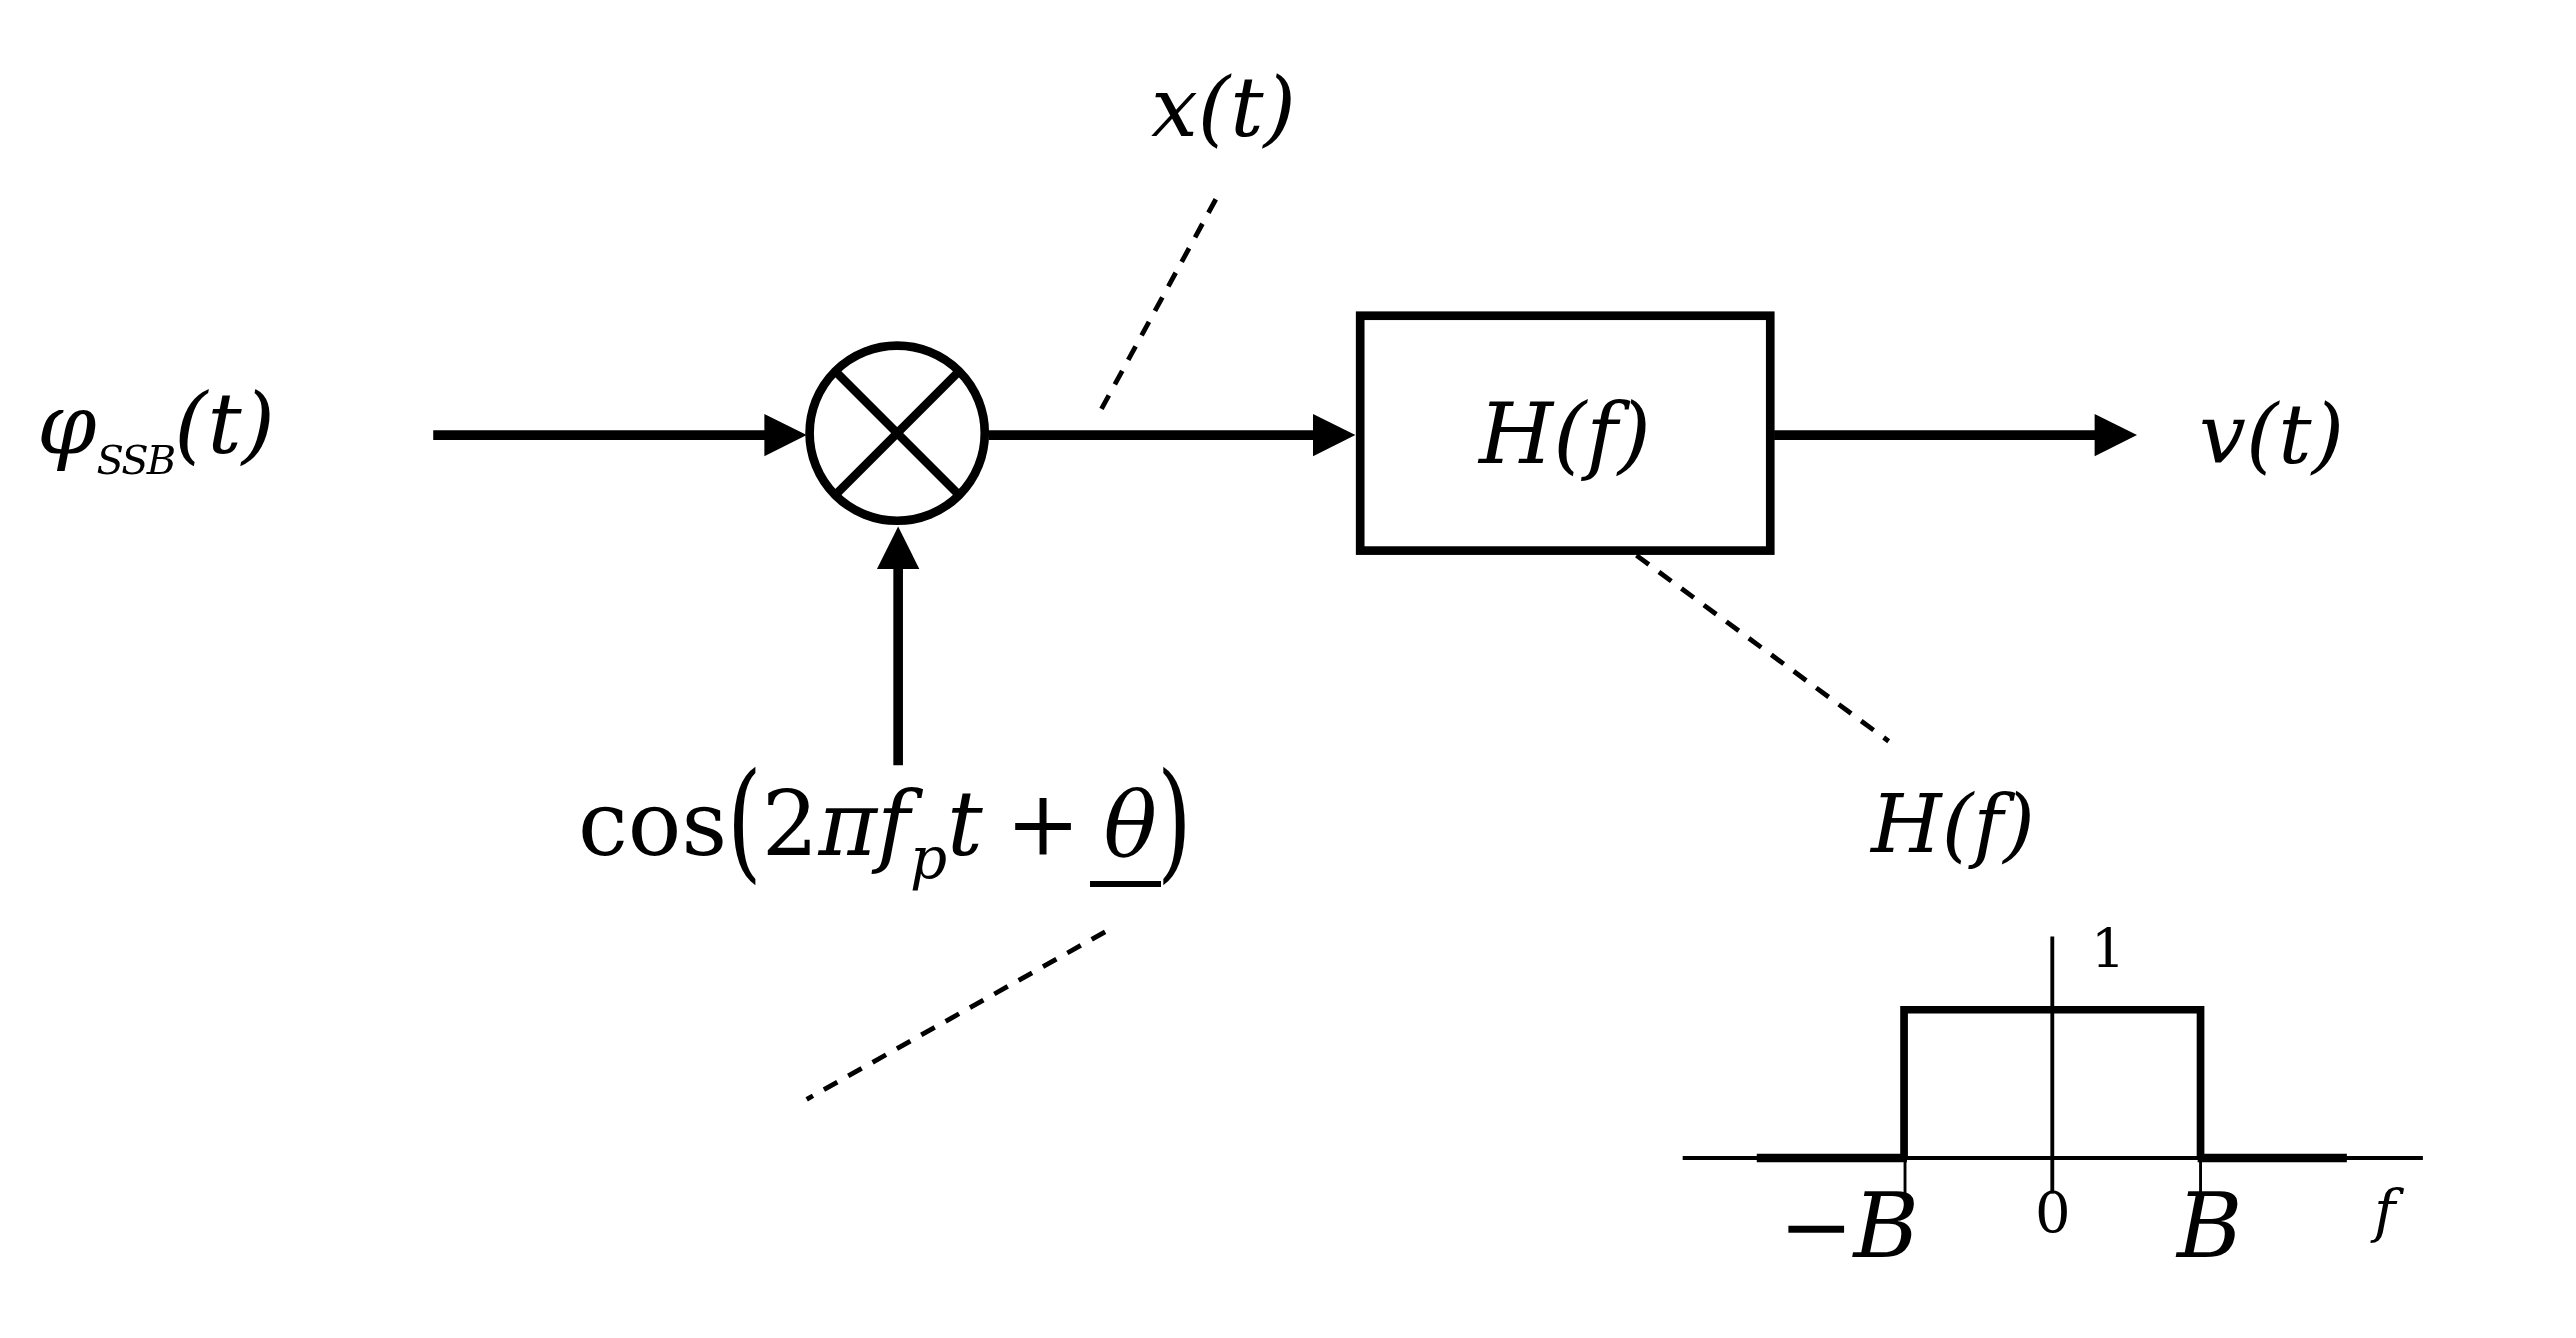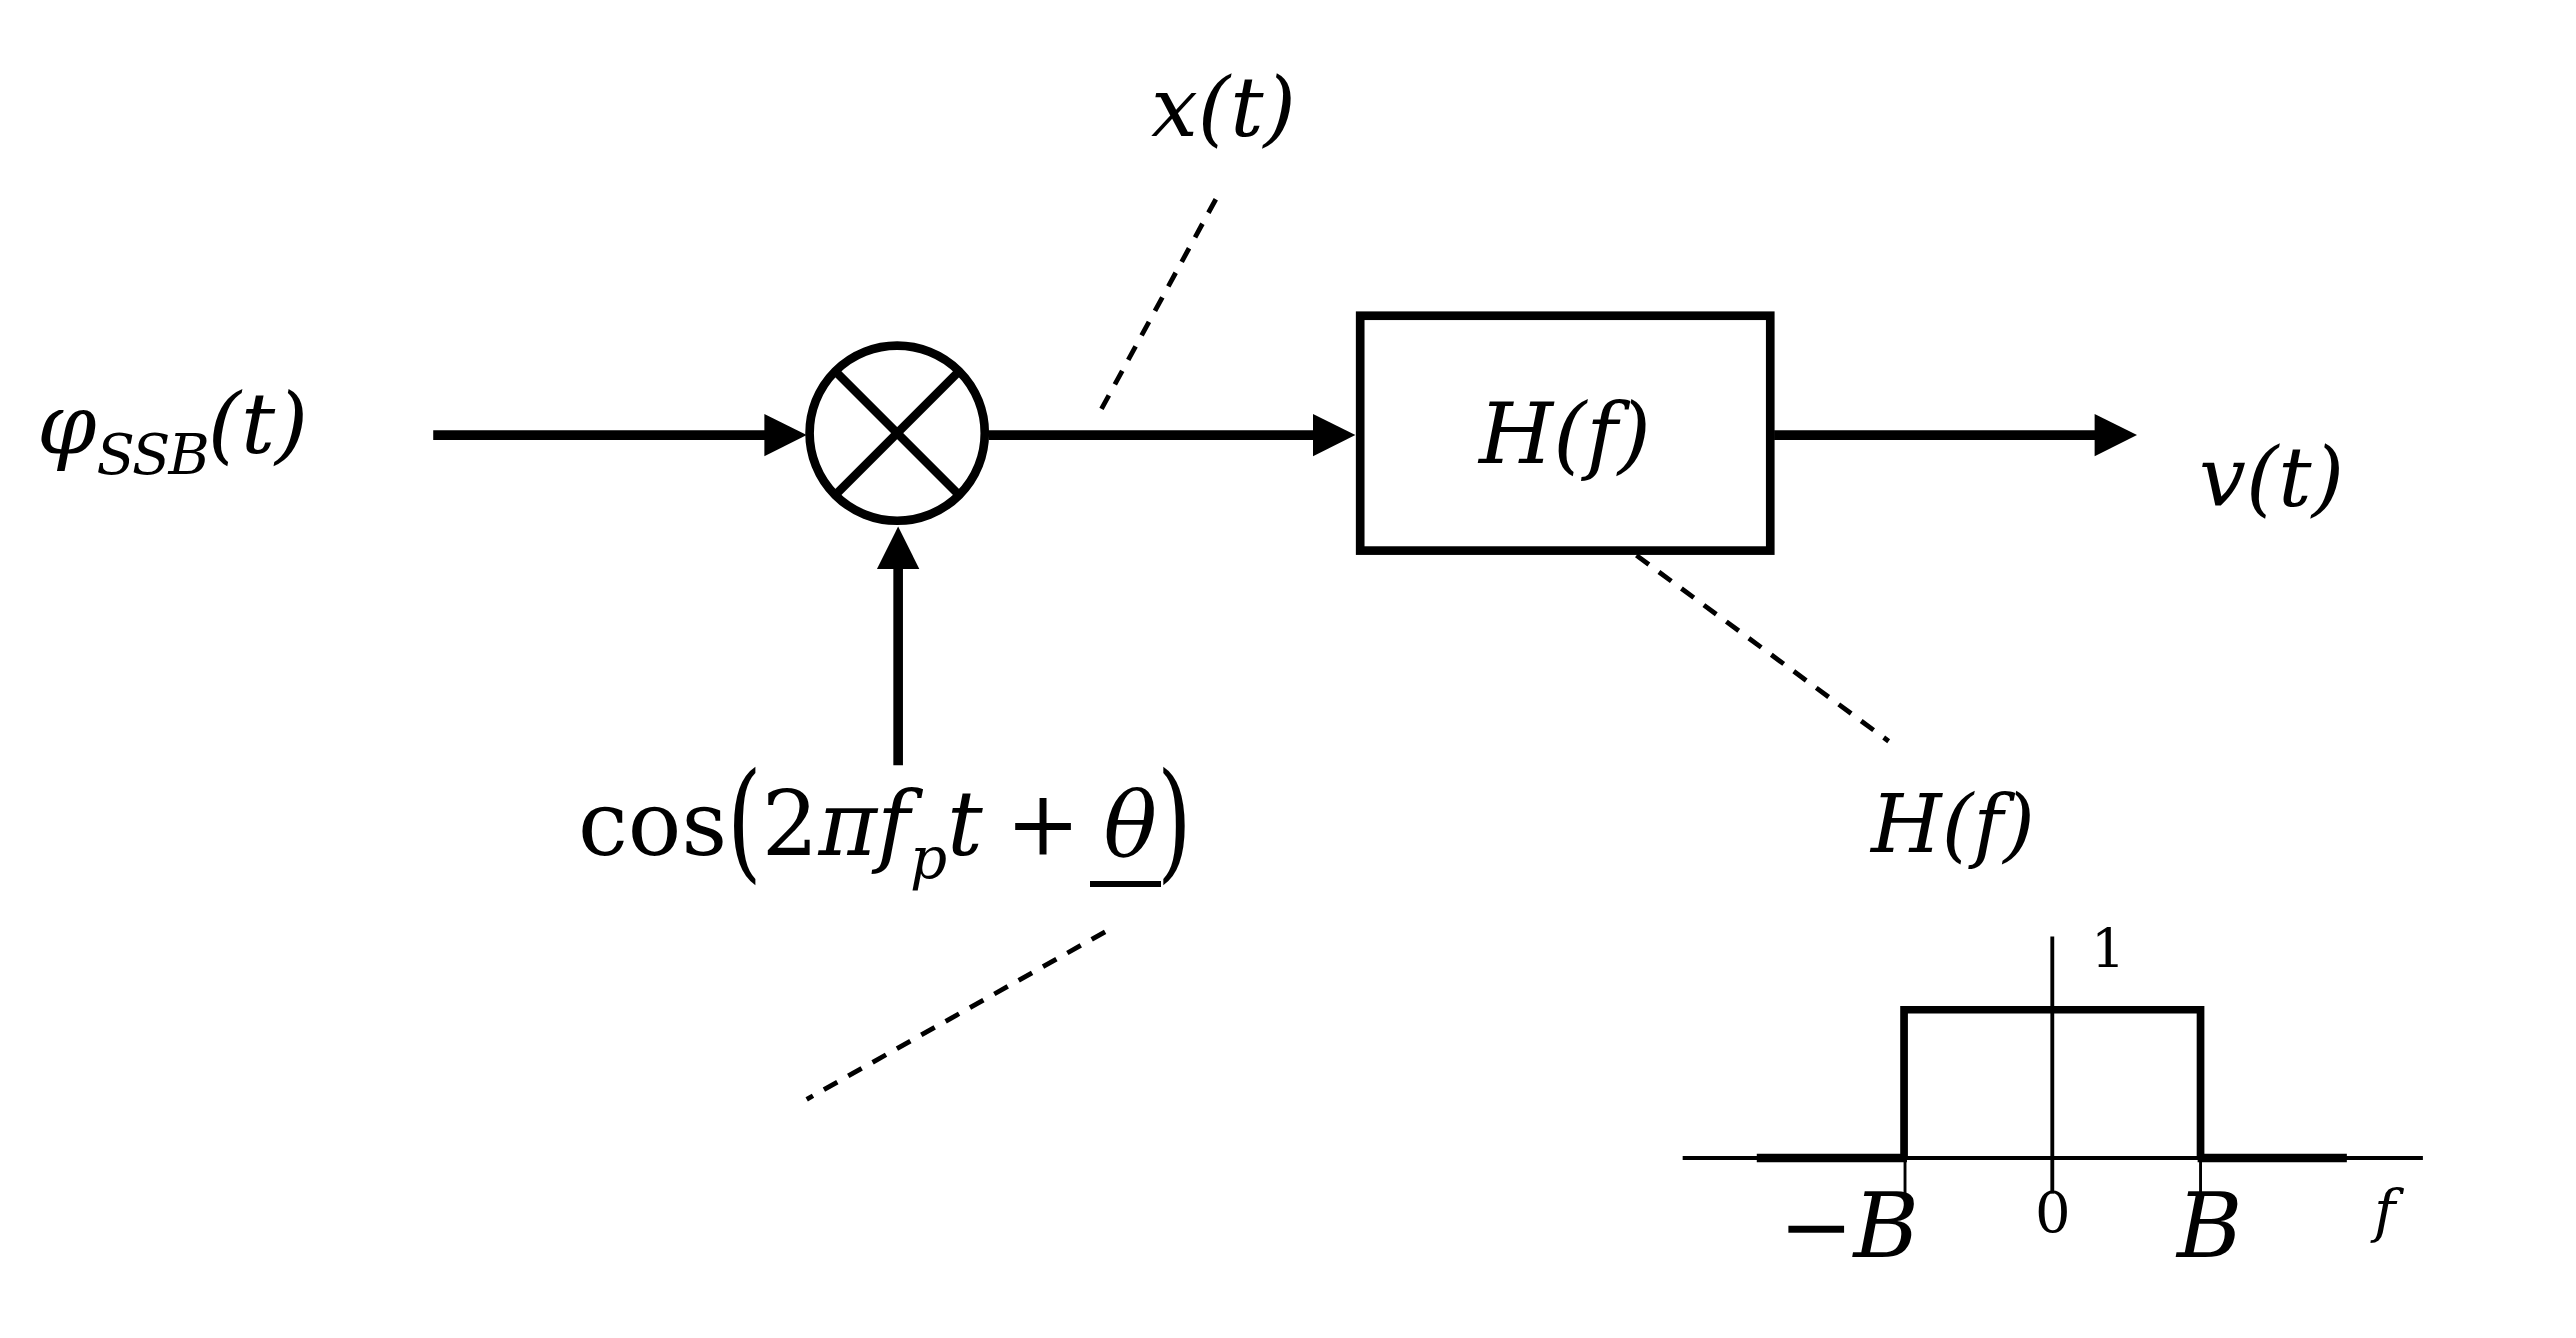--- a/index.html
+++ b/index.html
@@ -9,28 +9,28 @@
     background:#ffffff;
     font-family:"DejaVu Serif","Liberation Serif",serif;
     color:#000;
     overflow:hidden;
   }
   #wires{position:absolute;left:0;top:0;width:2576px;height:1338px;}
   .lbl{position:absolute;white-space:nowrap;line-height:1.1;}
   .math{font-family:"DejaVu Serif","Liberation Serif",serif;font-style:italic;}
   .upright{font-style:normal;}
   .phi-label{left:37px;top:377px;font-size:85px;}
-  .phi-label sub{font-size:56px;vertical-align:-21px;letter-spacing:-1.9px;}
+  .phi-label sub{font-size:40px;vertical-align:-21px;letter-spacing:-1.9px;}
   .x-label{left:1151px;top:62px;font-size:83px;}
   .box-label{
     left:1360px;top:316px;width:410px;height:235px;
     display:flex;align-items:center;justify-content:center;
     font-size:85px;position:absolute;
   }
-  .v-label{left:2199px;top:389px;font-size:83px;margin-top:43px;}
+  .v-label{left:2199px;top:389px;font-size:83px;}
   .cos-label{left:578px;top:776px;font-size:89px;}
   .cos-label .paren{display:inline-block;transform:scaleY(1.45);transform-origin:center 58%;font-style:normal;}
   .cos-label sub{font-size:58px;font-style:italic;vertical-align:-23px;}
   .cos-label .op{margin:0 23px;font-style:normal;}
   .theta-wrap{position:relative;display:inline-block;}
   .theta-underline{position:absolute;left:-13.5px;bottom:-13.5px;width:71px;height:6.7px;background:#000;}
   .phase-caption{
     left:541px;top:1113px;font-size:87px;
     font-family:"Liberation Sans","DejaVu Sans",sans-serif;font-style:normal;
   }

